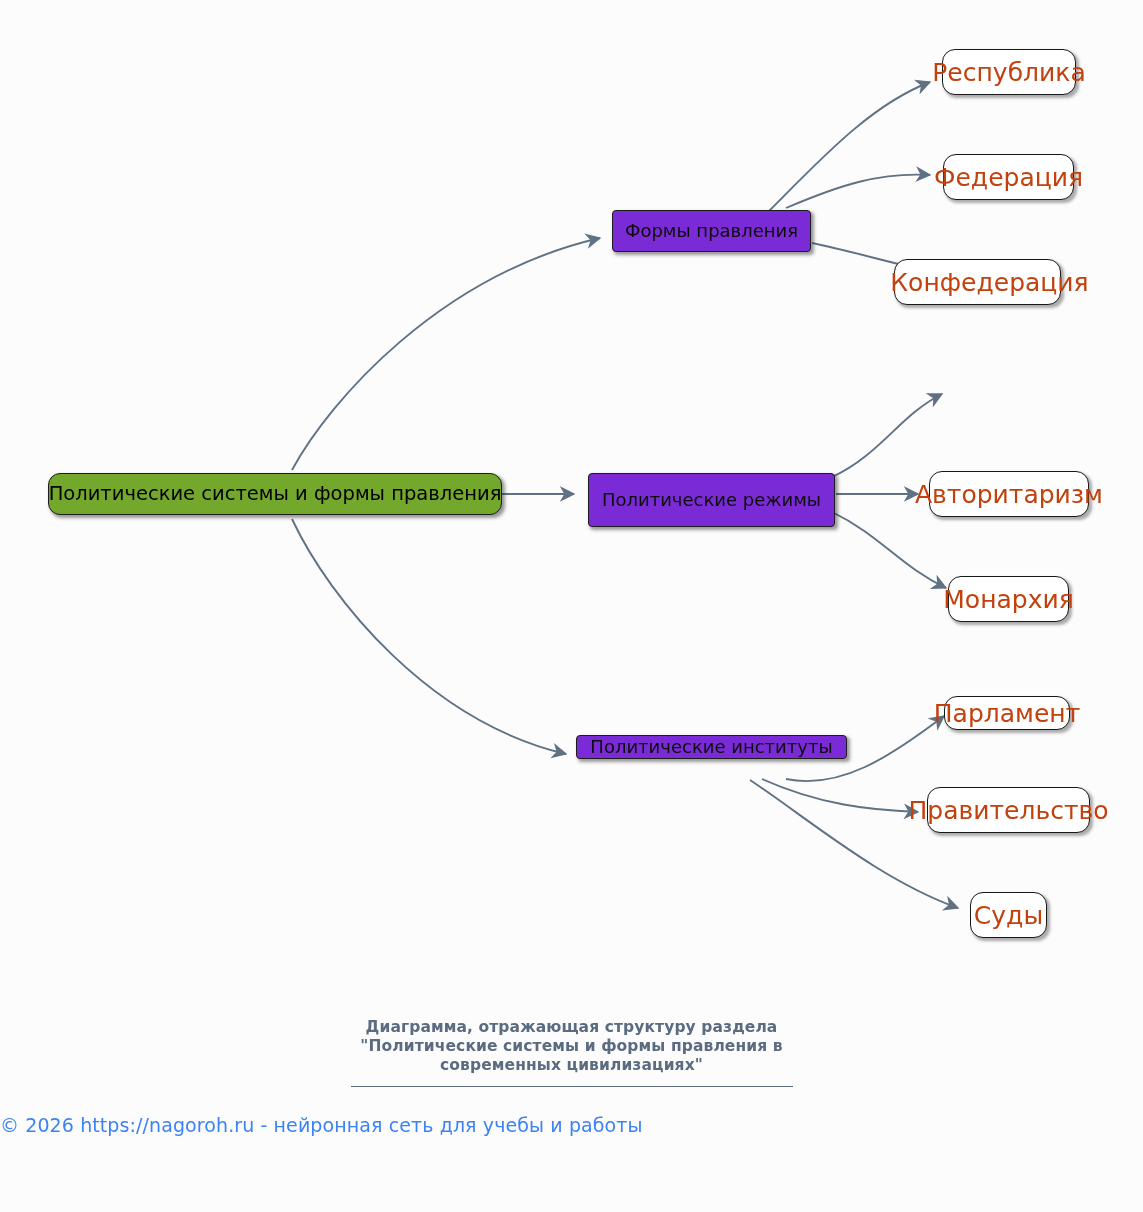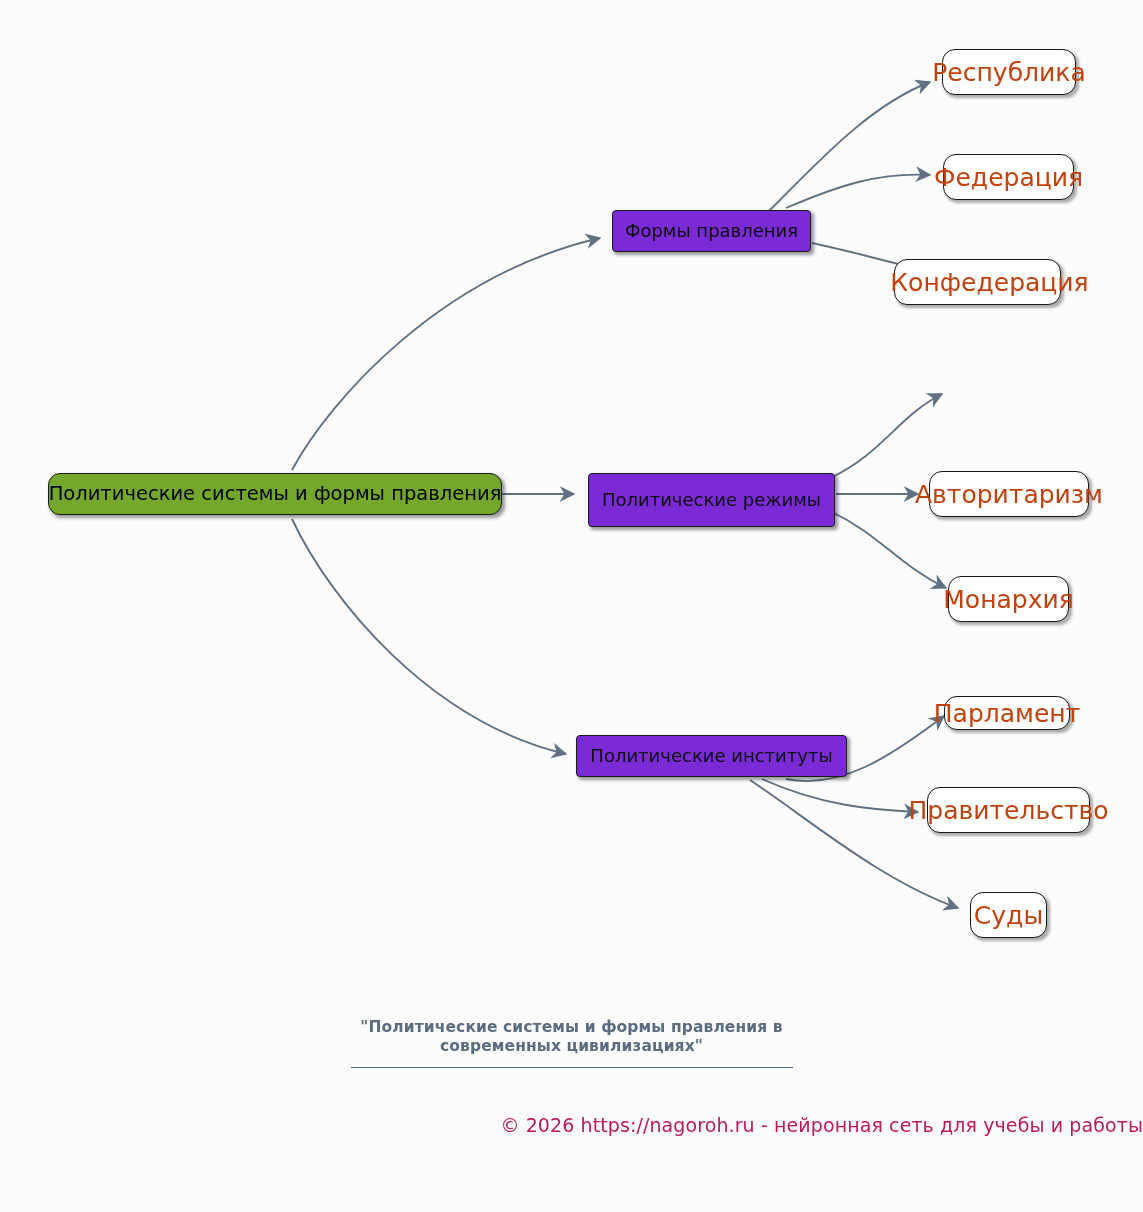--- a/index.html
+++ b/index.html
@@ -93,23 +93,23 @@
     width: 442px;
     height: 0;
     margin: 11px auto 0 auto;
     border-top: 1.4px solid #5b6b80;
   }
   #footer-text {
     position: absolute;
     left: 0;
     top: 1114px;
     width: 1143px;
-    text-align: right;
+    text-align: left;
     font-size: 19px;
-    color: #be185d;
+    color: #3b82f6;
     letter-spacing: 0.1px;
   }
 </style>
 </head>
 <body>
 
 <div id="diagram-canvas">
 
   <svg id="edge-layer" viewBox="0 0 1143 1000" width="1143" height="1000" xmlns="http://www.w3.org/2000/svg">
     <defs>
@@ -145,21 +145,21 @@
   </div>
 
   <div class="node node-branch" style="left:612px; top:210px; width:199px; height:42px;">
     <span>Формы правления</span>
   </div>
 
   <div class="node node-branch" style="left:588px; top:473px; width:247px; height:54px;">
     <span>Политические режимы</span>
   </div>
 
-  <div class="node node-branch" style="left:576px; top:735px; width:271px; height:42px;">
+  <div class="node node-branch" style="left:576px; top:735px; width:271px; height:24px;">
     <span>Политические институты</span>
   </div>
 
   <div class="node node-leaf" style="left:942px; top:49px; width:134px; height:46px;">
     <span>Республика</span>
   </div>
 
   <div class="node node-leaf" style="left:943px; top:154px; width:131px; height:46px;">
     <span>Федерация</span>
   </div>
@@ -185,18 +185,19 @@
     <span>Правительство</span>
   </div>
 
   <div class="node node-leaf" style="left:970px; top:892px; width:77px; height:46px;">
     <span>Суды</span>
   </div>
 
 </div>
 
 <div id="caption-block">
+  <div class="caption-line">Диаграмма, отражающая структуру раздела</div>
   <div class="caption-line">"Политические системы и формы правления в</div>
   <div class="caption-line">современных цивилизациях"</div>
   <div id="caption-divider"></div>
 </div>
 
 <div id="footer-text">© 2026 https://nagoroh.ru - нейронная сеть для учебы и работы</div>
 
 </body></html>

